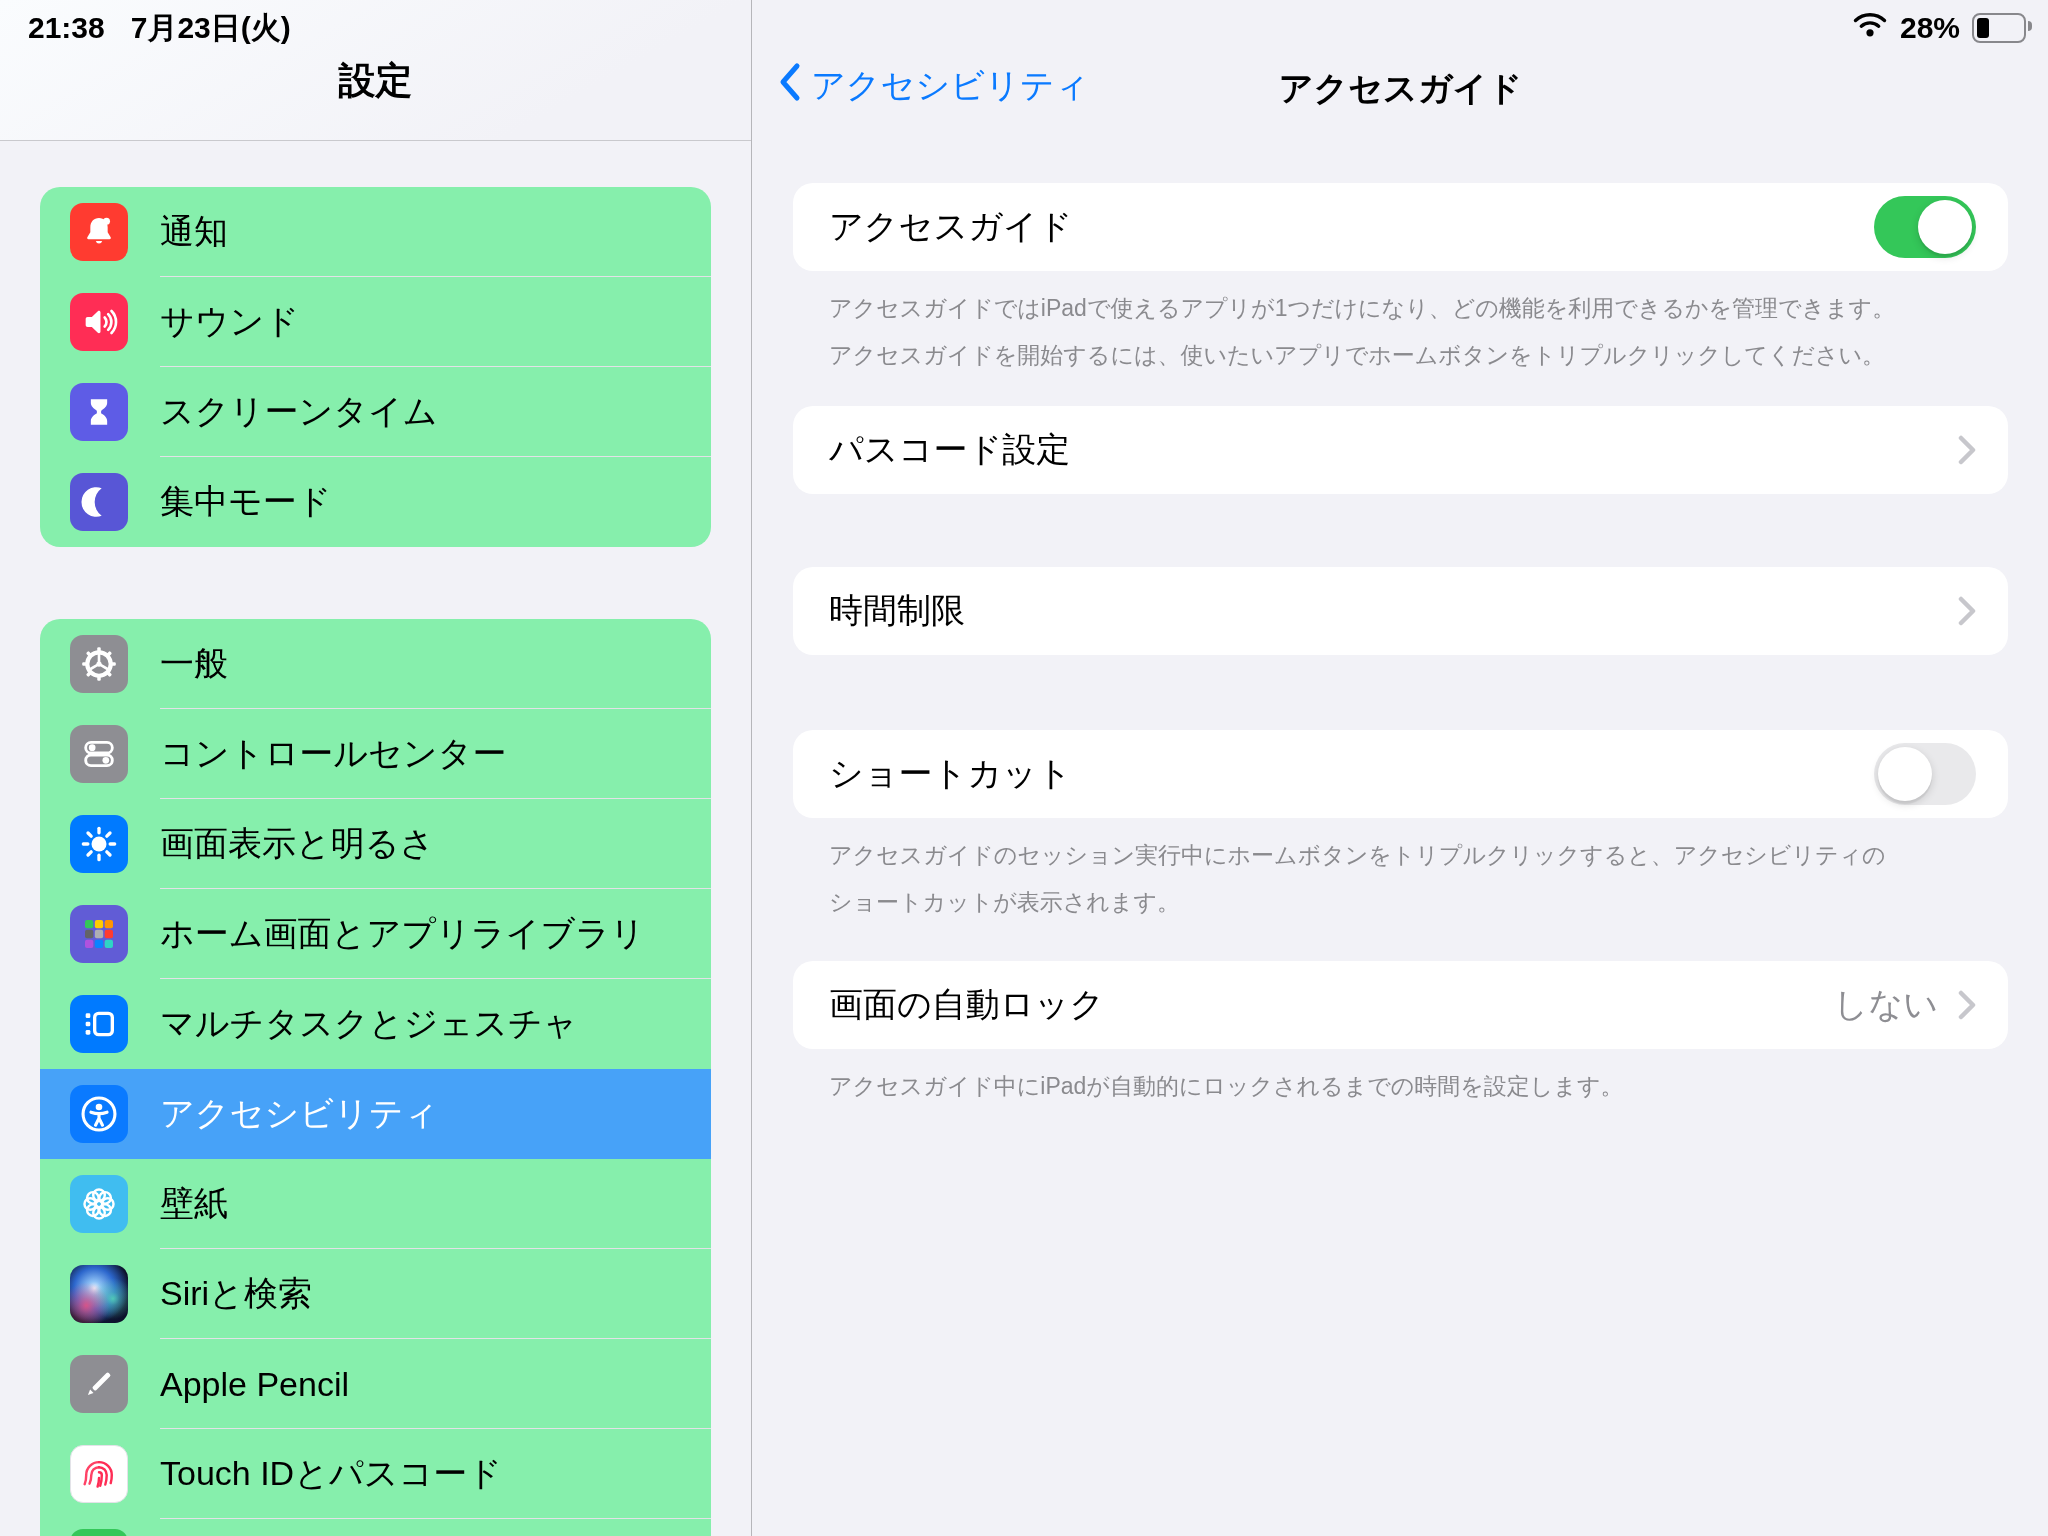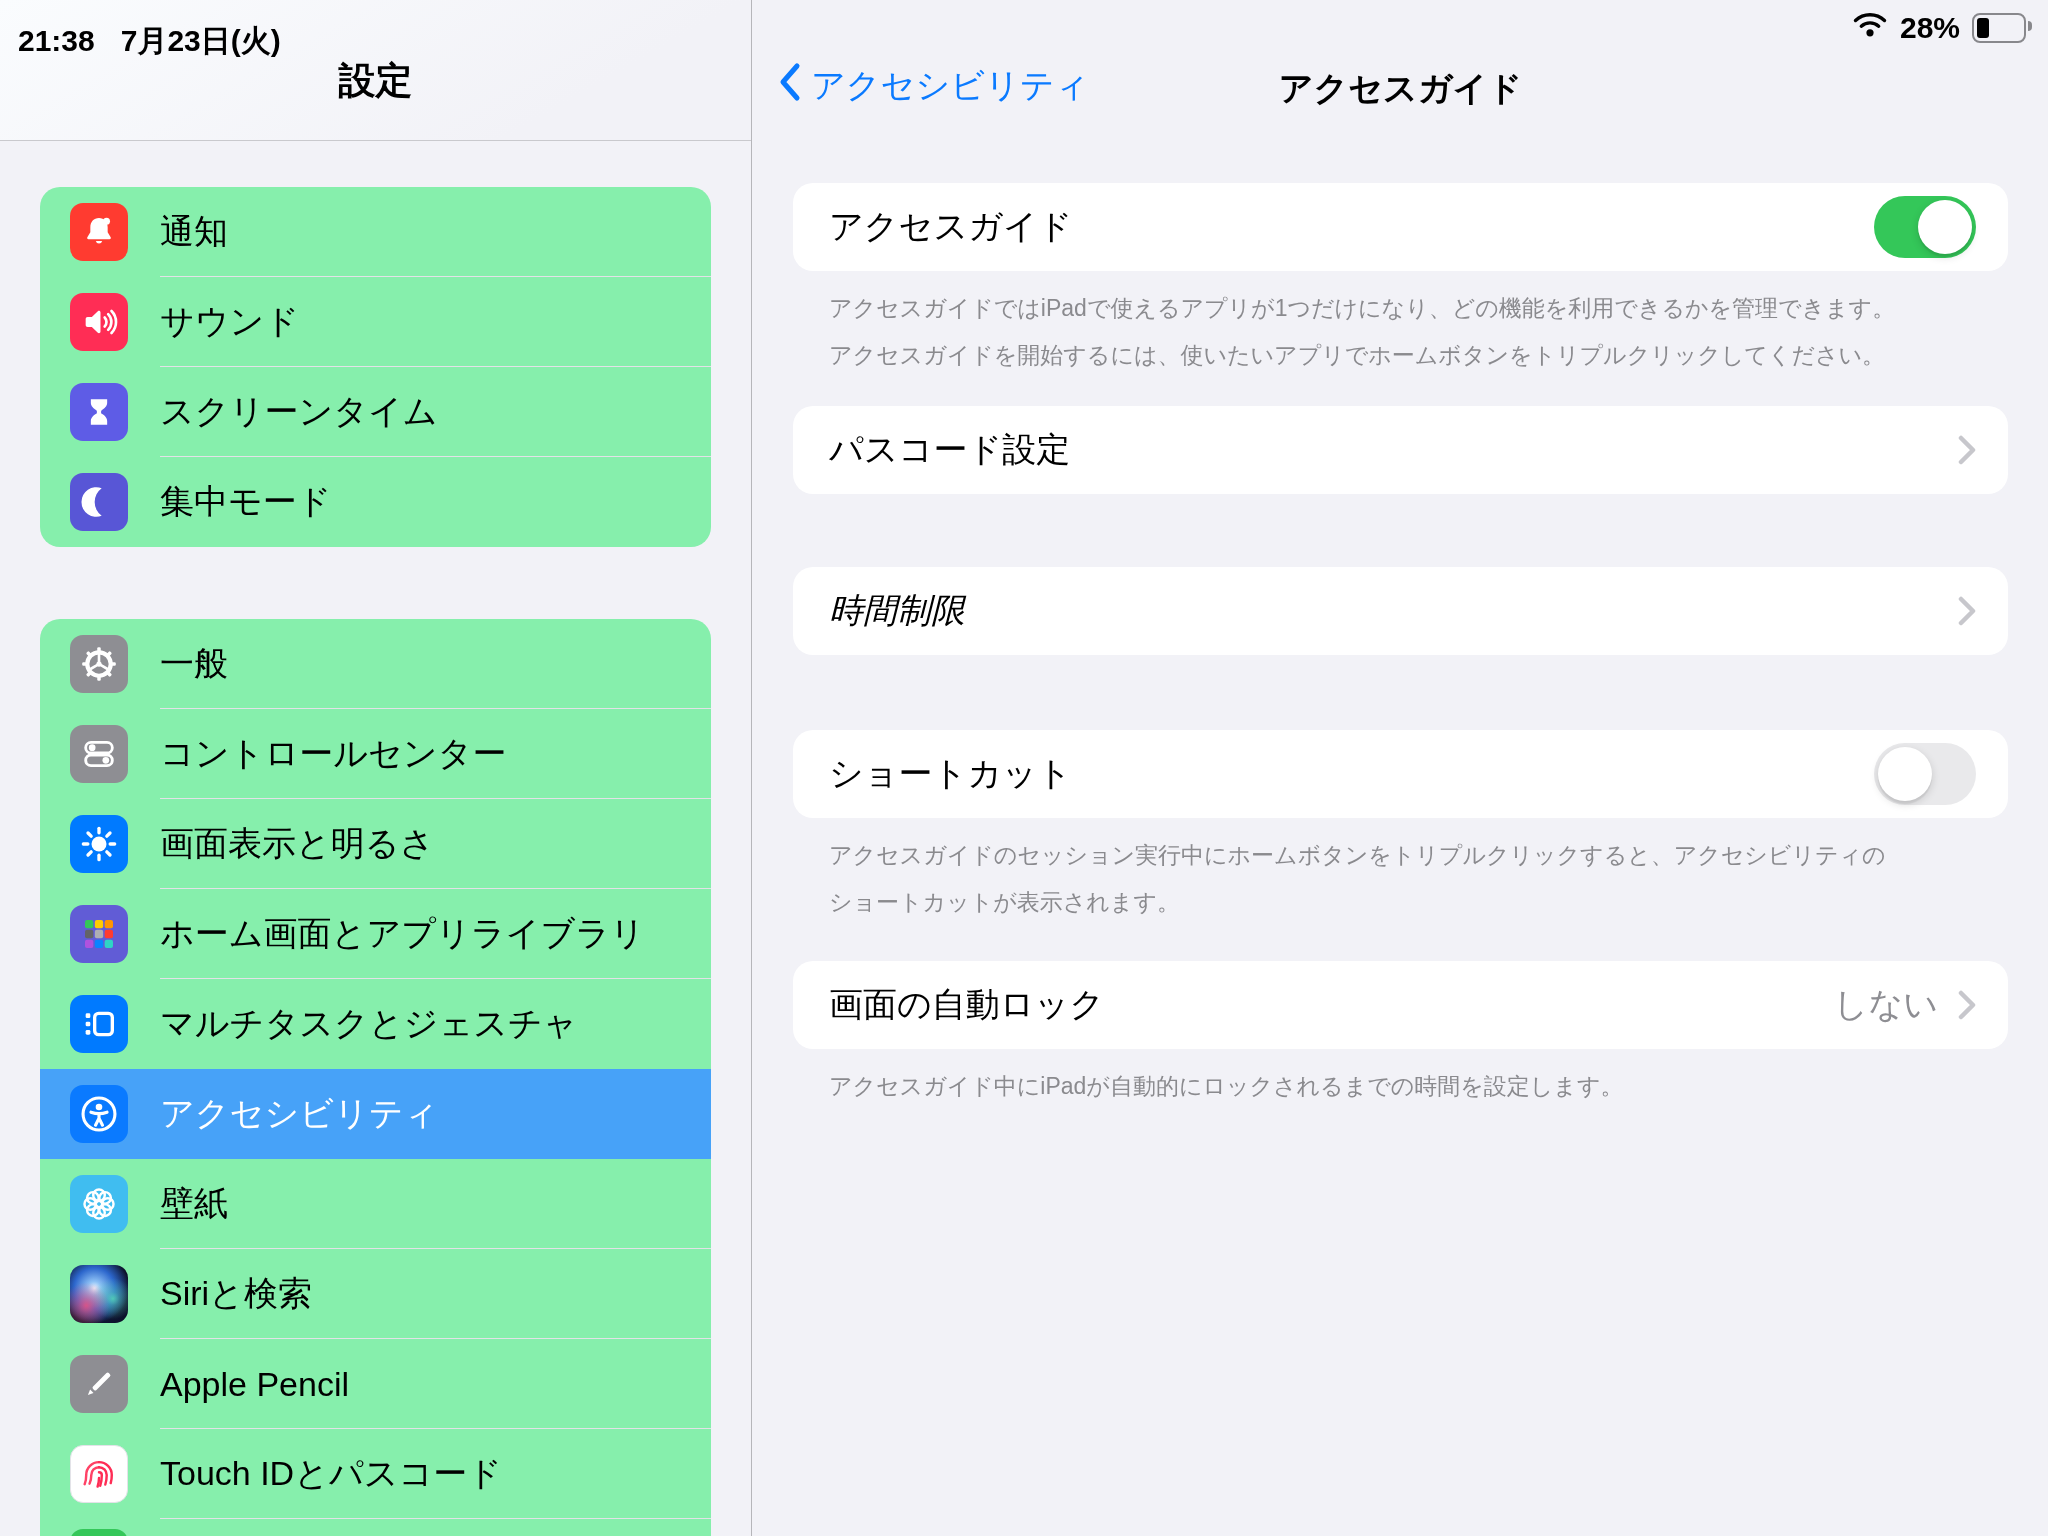--- a/index.html
+++ b/index.html
@@ -14,21 +14,21 @@
   
   .sidebar{
     position:absolute;left:0;top:0;width:752px;height:1536px;
     background:#f2f2f7;border-right:1px solid #b6b6ba;box-sizing:border-box;
   }
   .sb-header{
     height:140px;position:relative;border-bottom:1px solid #c9c9cd;
     background:linear-gradient(150deg,#fafcfe 0%,#f2f2f7 75%);
   }
   .sb-status{
-    position:absolute;left:18px;top:8px;font-size:30px;font-weight:600;color:#000;margin-top:13px;
+    position:absolute;left:28px;top:8px;font-size:30px;font-weight:600;color:#000;
   }
   .sb-status .sb-date{margin-left:26px;}
   .sb-title{
     position:absolute;left:0;right:0;top:56px;margin:0;text-align:center;
     font-size:37px;font-weight:700;color:#000;
   }
   .sb-card{
     margin:0 40px;background:#86efac;border-radius:20px;overflow:hidden;
   }
   .sb-card1{margin-top:46px;}
@@ -83,21 +83,21 @@
     font-size:34px;font-weight:700;color:#000;
   }
 
   .content{margin-top:43px;padding:0 40px;}
   .card{background:#fff;border-radius:20px;}
   .row{height:88px;display:flex;align-items:center;padding:0 32px 0 36px;box-sizing:border-box;}
   .row-lbl{font-size:34px;color:#000;flex:1;white-space:nowrap;}
   .row-value{font-size:34px;color:#8e8e93;margin-right:20px;}
   .chev{flex:none;display:flex;align-items:center;}
   .mt-passcode{margin-top:27px;}
-  .mt-time{margin-top:73px;font-style:italic;}
+  .mt-time{margin-top:73px;}
   .mt-shortcut{margin-top:75px;}
   .mt-autolock{margin-top:35px;}
   .desc{
     margin:14px 36px 0;font-size:23px;line-height:47px;color:#8a8a8e;white-space:pre-line;
   }
 
   .toggle{width:102px;height:62px;border-radius:31px;position:relative;flex:none;cursor:pointer;}
   .toggle.on{background:#34c759;}
   .toggle.off{background:#e9e9eb;}
   .knob{

